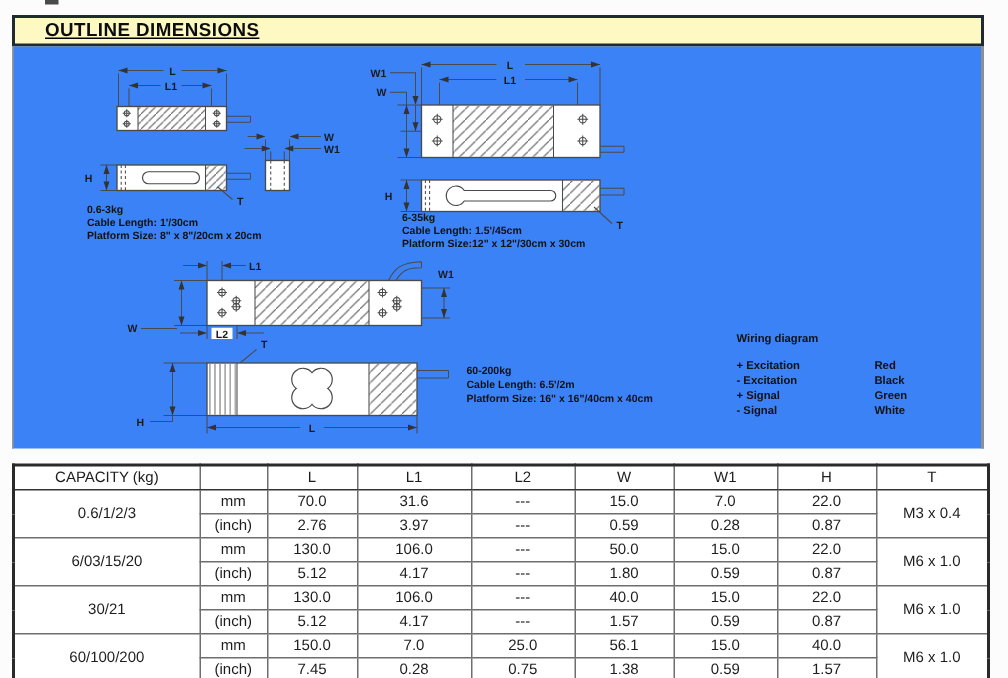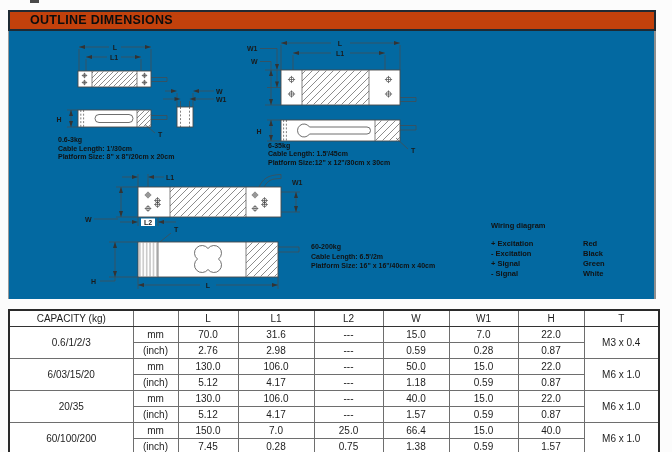--- a/index.html
+++ b/index.html
@@ -1,23 +1,23 @@
 <!DOCTYPE html>
 <html><head>
 <meta charset="utf-8">
 <style>
   html,body{margin:0;padding:0;}
   body{width:672px;height:452px;background:#fcfcfc;position:relative;
        font-family:"Liberation Sans",sans-serif;overflow:hidden;}
   #frag{position:absolute;left:30px;top:0;width:9px;height:3px;background:#4a4a4a;}
   #frame{position:absolute;left:8px;top:10px;width:648px;}
-  #hdrbar{height:17px;background:#c2410c;border:2px solid #1f2a33;}
+  #hdrbar{height:17px;background:#fef9c3;border:2px solid #1f2a33;text-decoration:underline;}
   #hdrbar .t{font-size:12.5px;font-weight:bold;color:#0d0d0d;line-height:17px;
              padding-left:20px;letter-spacing:0.3px;}
-  #diagarea{height:268px;background:#0369a1;border-left:1px solid #999;
+  #diagarea{height:268px;background:#3b82f6;border-left:1px solid #999;
             border-right:2px solid #8f8f8f;}
   svg{display:block;}
   .tn{stroke:#4a4a4a;stroke-width:0.7;fill:none;}
   .dsh{stroke:#4a4a4a;stroke-width:0.7;fill:none;stroke-dasharray:2,1.7;}
   .ah{fill:#333;stroke:none;}
   .wh{fill:#ffffff;}
   .dim{font:bold 7px "Liberation Sans",sans-serif;fill:#1a1a1a;}
   .cap{font:bold 7px "Liberation Sans",sans-serif;fill:#111;}
   .wt{font:bold 7.5px "Liberation Sans",sans-serif;fill:#111;}
   #dimtable{position:absolute;left:8px;top:309px;border-collapse:collapse;
@@ -287,21 +287,21 @@
     <td>31.6</td>
     <td>---</td>
     <td>15.0</td>
     <td>7.0</td>
     <td>22.0</td>
     <td rowspan="2">M3 x 0.4</td>
   </tr>
   <tr>
     <td>(inch)</td>
     <td>2.76</td>
-    <td>2.98</td>
+    <td>3.97</td>
     <td>---</td>
     <td>0.59</td>
     <td>0.28</td>
     <td>0.87</td>
   </tr>
   <tr class="gstart">
     <td rowspan="2">6/03/15/20</td>
     <td>mm</td>
     <td>130.0</td>
     <td>106.0</td>
@@ -309,26 +309,26 @@
     <td>50.0</td>
     <td>15.0</td>
     <td>22.0</td>
     <td rowspan="2">M6 x 1.0</td>
   </tr>
   <tr>
     <td>(inch)</td>
     <td>5.12</td>
     <td>4.17</td>
     <td>---</td>
-    <td>1.18</td>
+    <td>1.80</td>
     <td>0.59</td>
     <td>0.87</td>
   </tr>
   <tr class="gstart">
-    <td rowspan="2">20/35</td>
+    <td rowspan="2">30/21</td>
     <td>mm</td>
     <td>130.0</td>
     <td>106.0</td>
     <td>---</td>
     <td>40.0</td>
     <td>15.0</td>
     <td>22.0</td>
     <td rowspan="2">M6 x 1.0</td>
   </tr>
   <tr>
@@ -339,21 +339,21 @@
     <td>1.57</td>
     <td>0.59</td>
     <td>0.87</td>
   </tr>
   <tr class="gstart">
     <td rowspan="2">60/100/200</td>
     <td>mm</td>
     <td>150.0</td>
     <td>7.0</td>
     <td>25.0</td>
-    <td>66.4</td>
+    <td>56.1</td>
     <td>15.0</td>
     <td>40.0</td>
     <td rowspan="2">M6 x 1.0</td>
   </tr>
   <tr>
     <td>(inch)</td>
     <td>7.45</td>
     <td>0.28</td>
     <td>0.75</td>
     <td>1.38</td>

